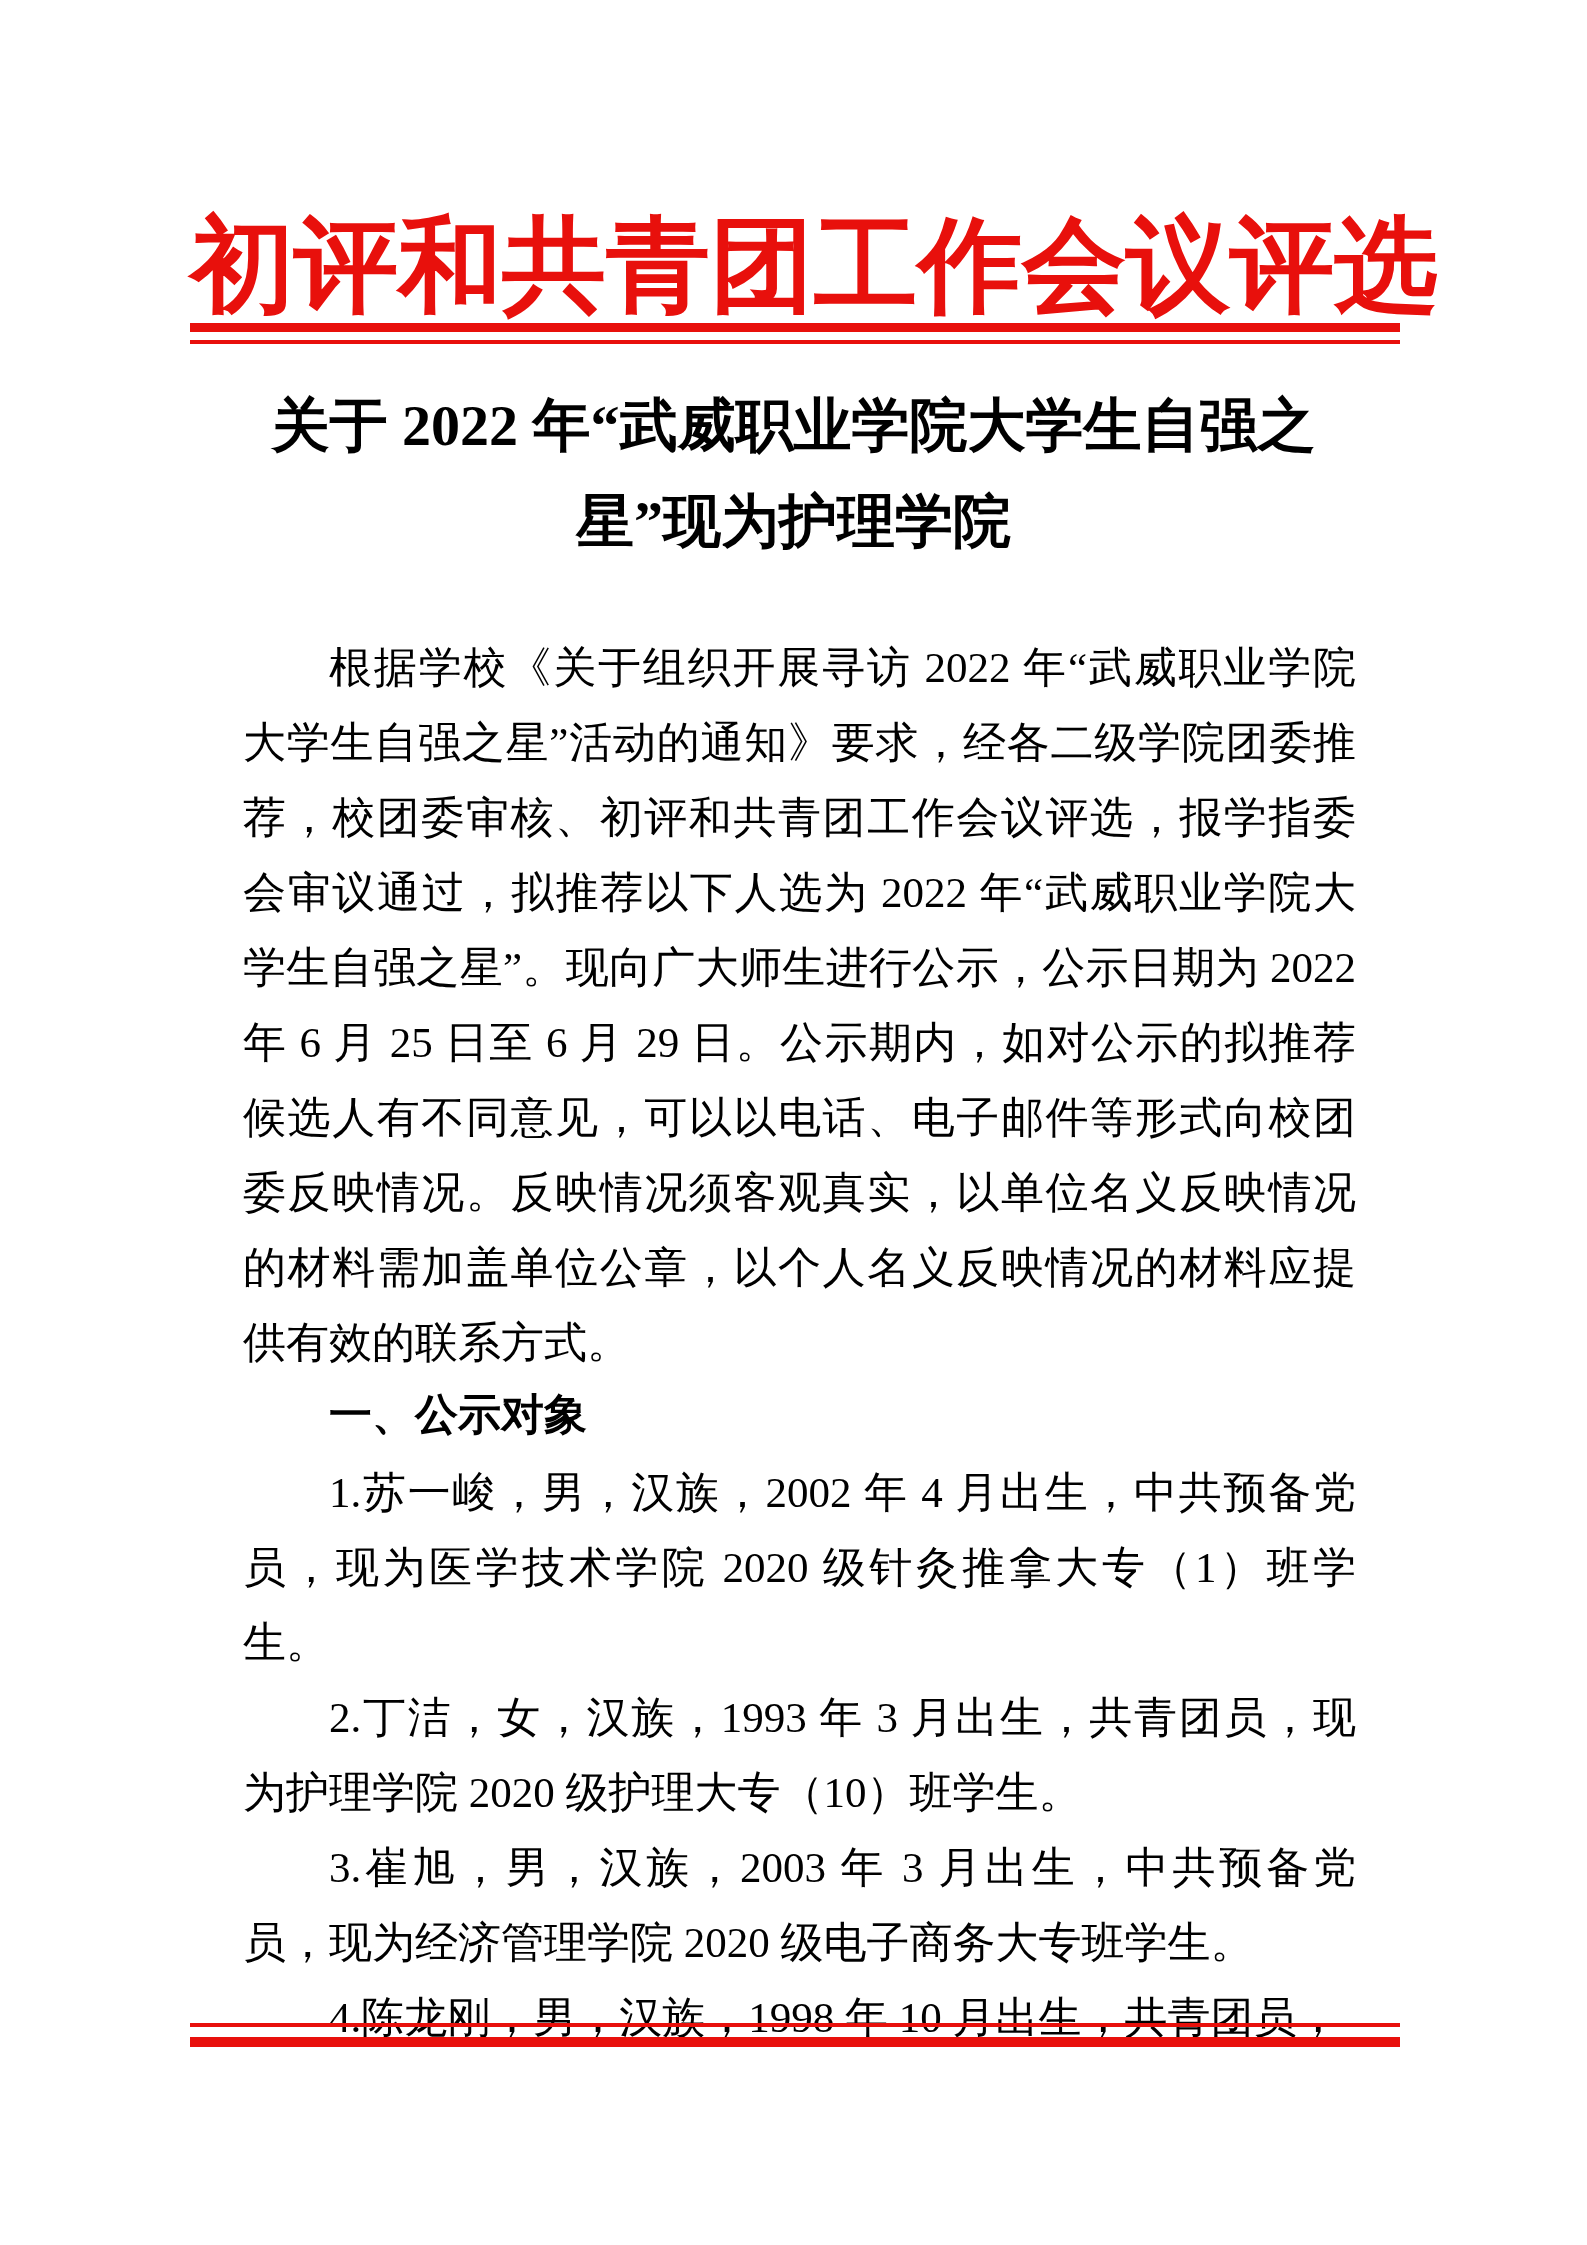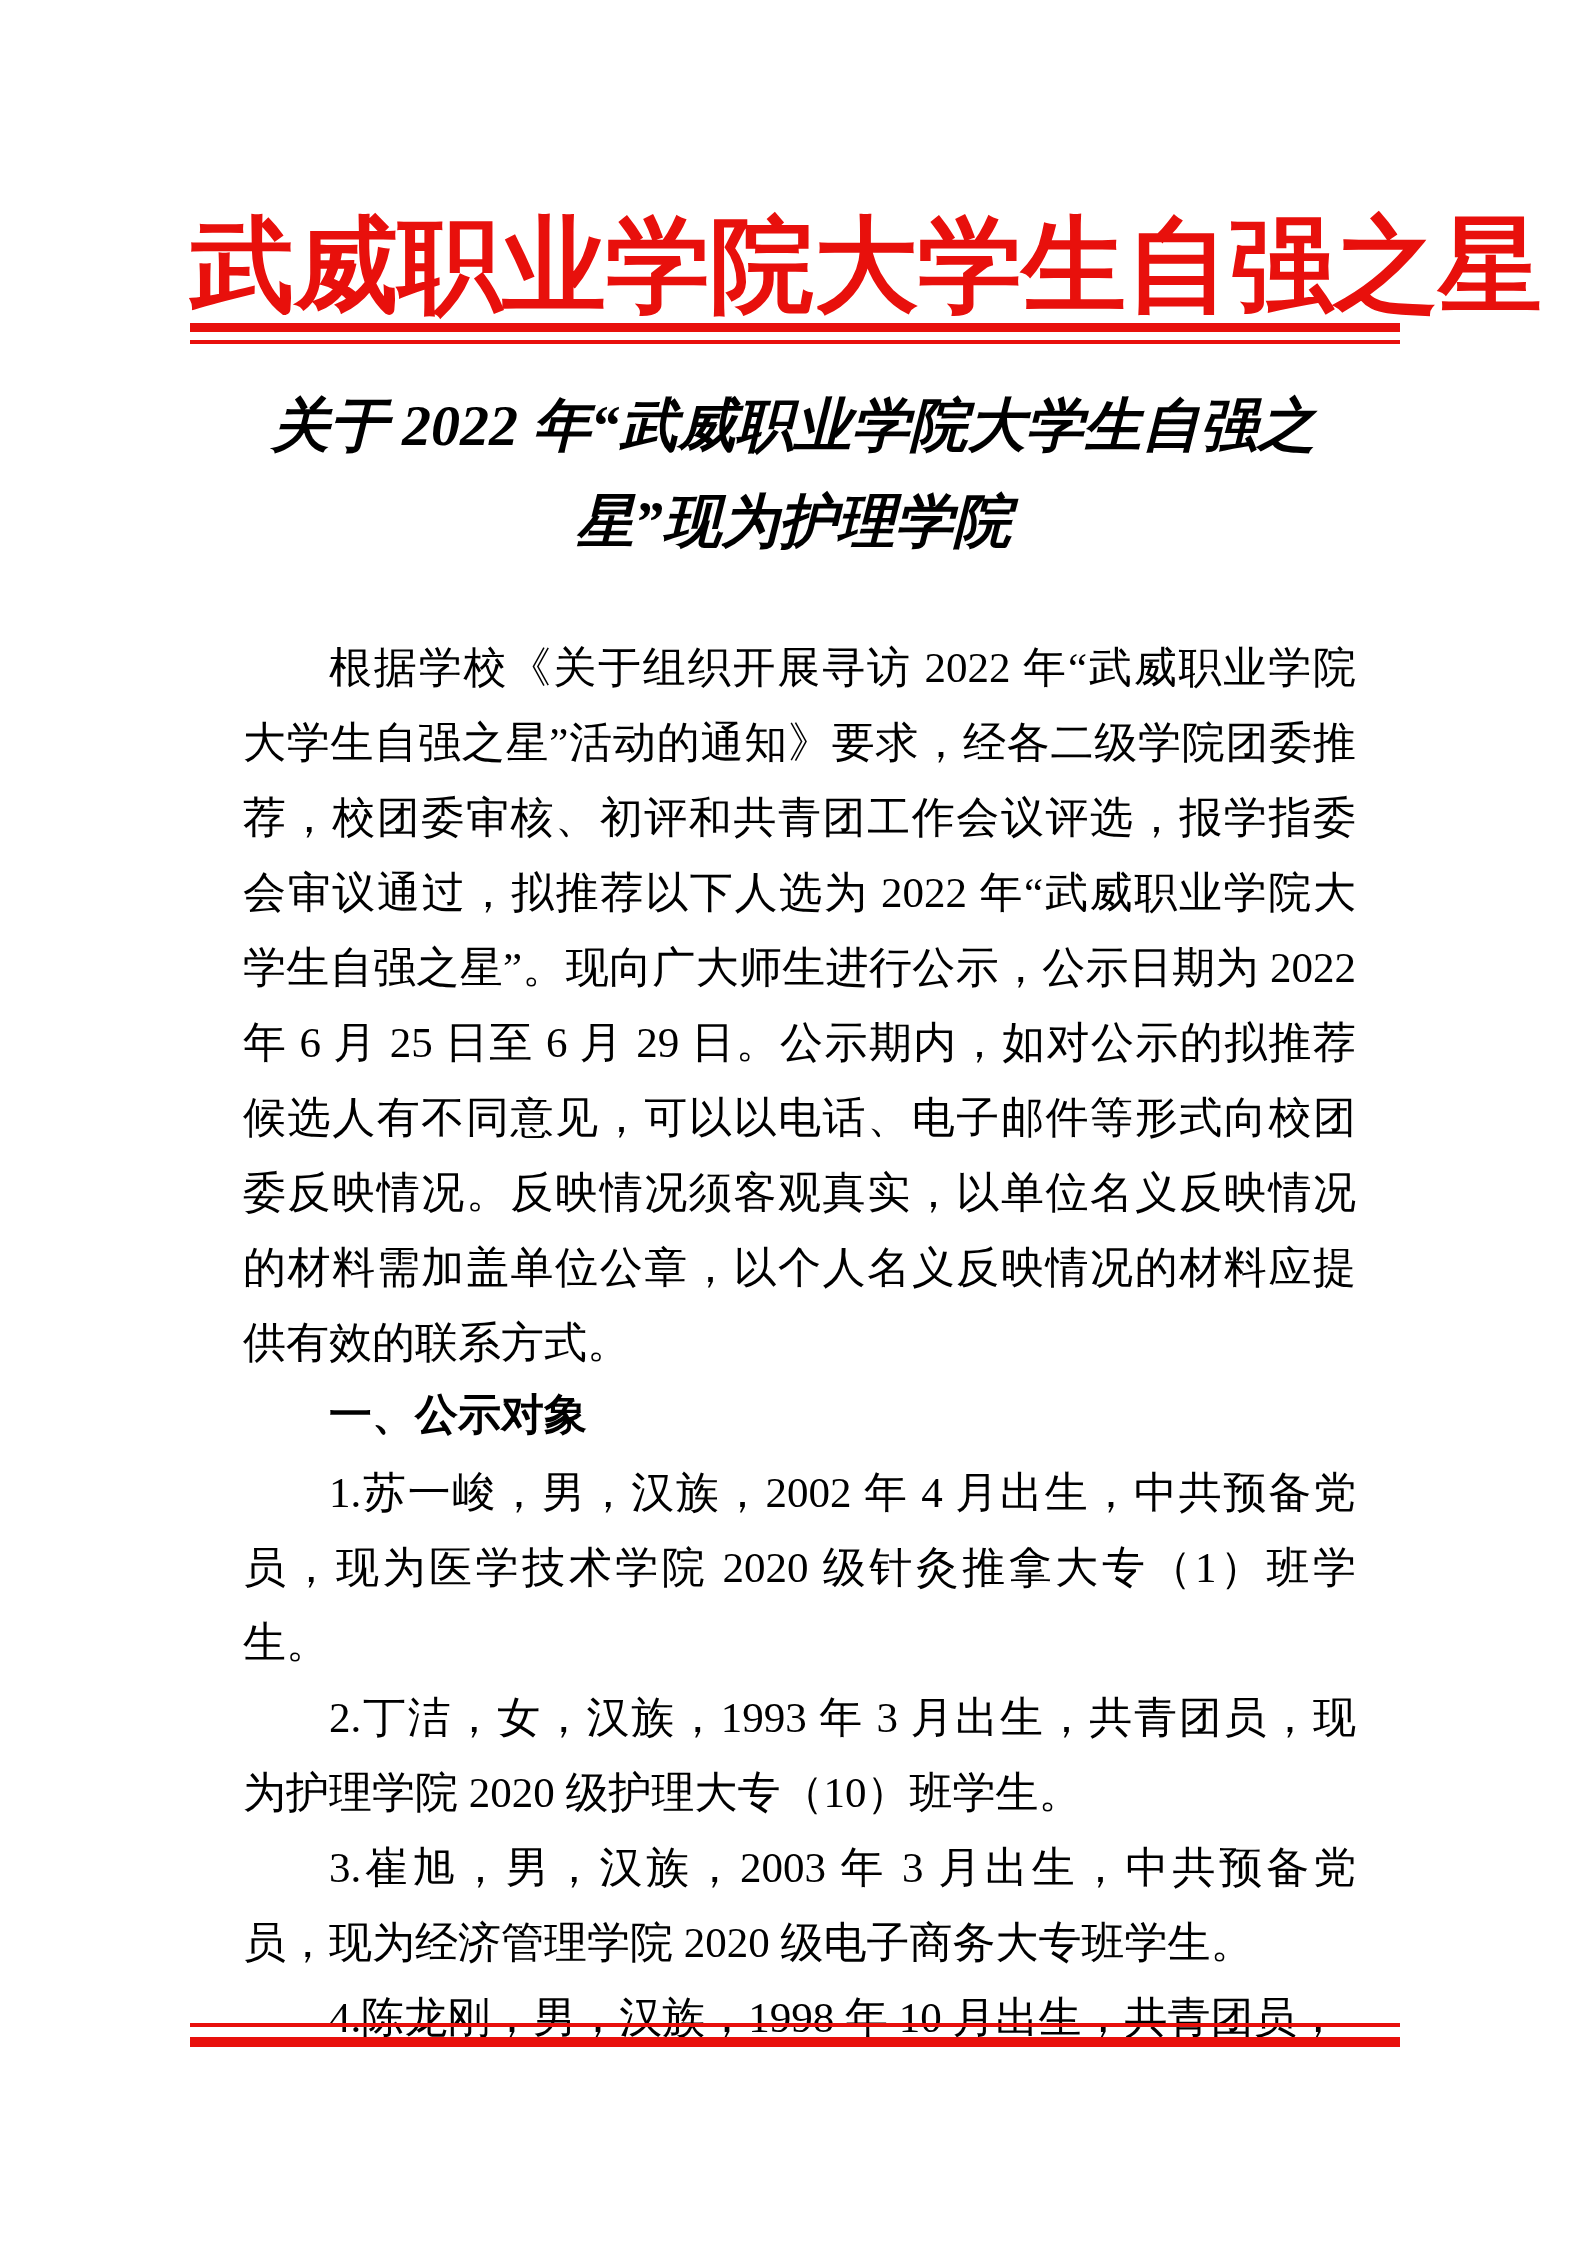--- a/index.html
+++ b/index.html
@@ -45,21 +45,20 @@
     position: absolute;
     top: 378px;
     left: 120px;
     width: 1347px;
     text-align: center;
     font-family: "Liberation Serif", serif;
     font-weight: 700;
     font-size: 58px;
     line-height: 96px;
     color: #000000;
-    font-style: italic;
   }
 
   
   .body-block {
     position: absolute;
     top: 630px;
     left: 243px;
     width: 1113px;
     font-size: 43px;
     line-height: 75px;
@@ -83,21 +82,21 @@
   }
   .rules-bottom .thin  { height: 4px;  background: var(--accent); }
   .rules-bottom .gap   { height: 10px; }
   .rules-bottom .thick { height: 10px; background: var(--accent); }
 </style>
 </head>
 <body>
 
 <div class="page">
 
-  <div class="letterhead">武威职业学院大学生自强之星</div>
+  <div class="letterhead">初评和共青团工作会议评选</div>
 
   <div class="rules-top">
     <div class="thick"></div>
     <div class="gap"></div>
     <div class="thin"></div>
   </div>
 
   <div class="doc-title">
     <div>关于 2022 年“武威职业学院大学生自强之</div>
     <div>星”现为护理学院</div>

